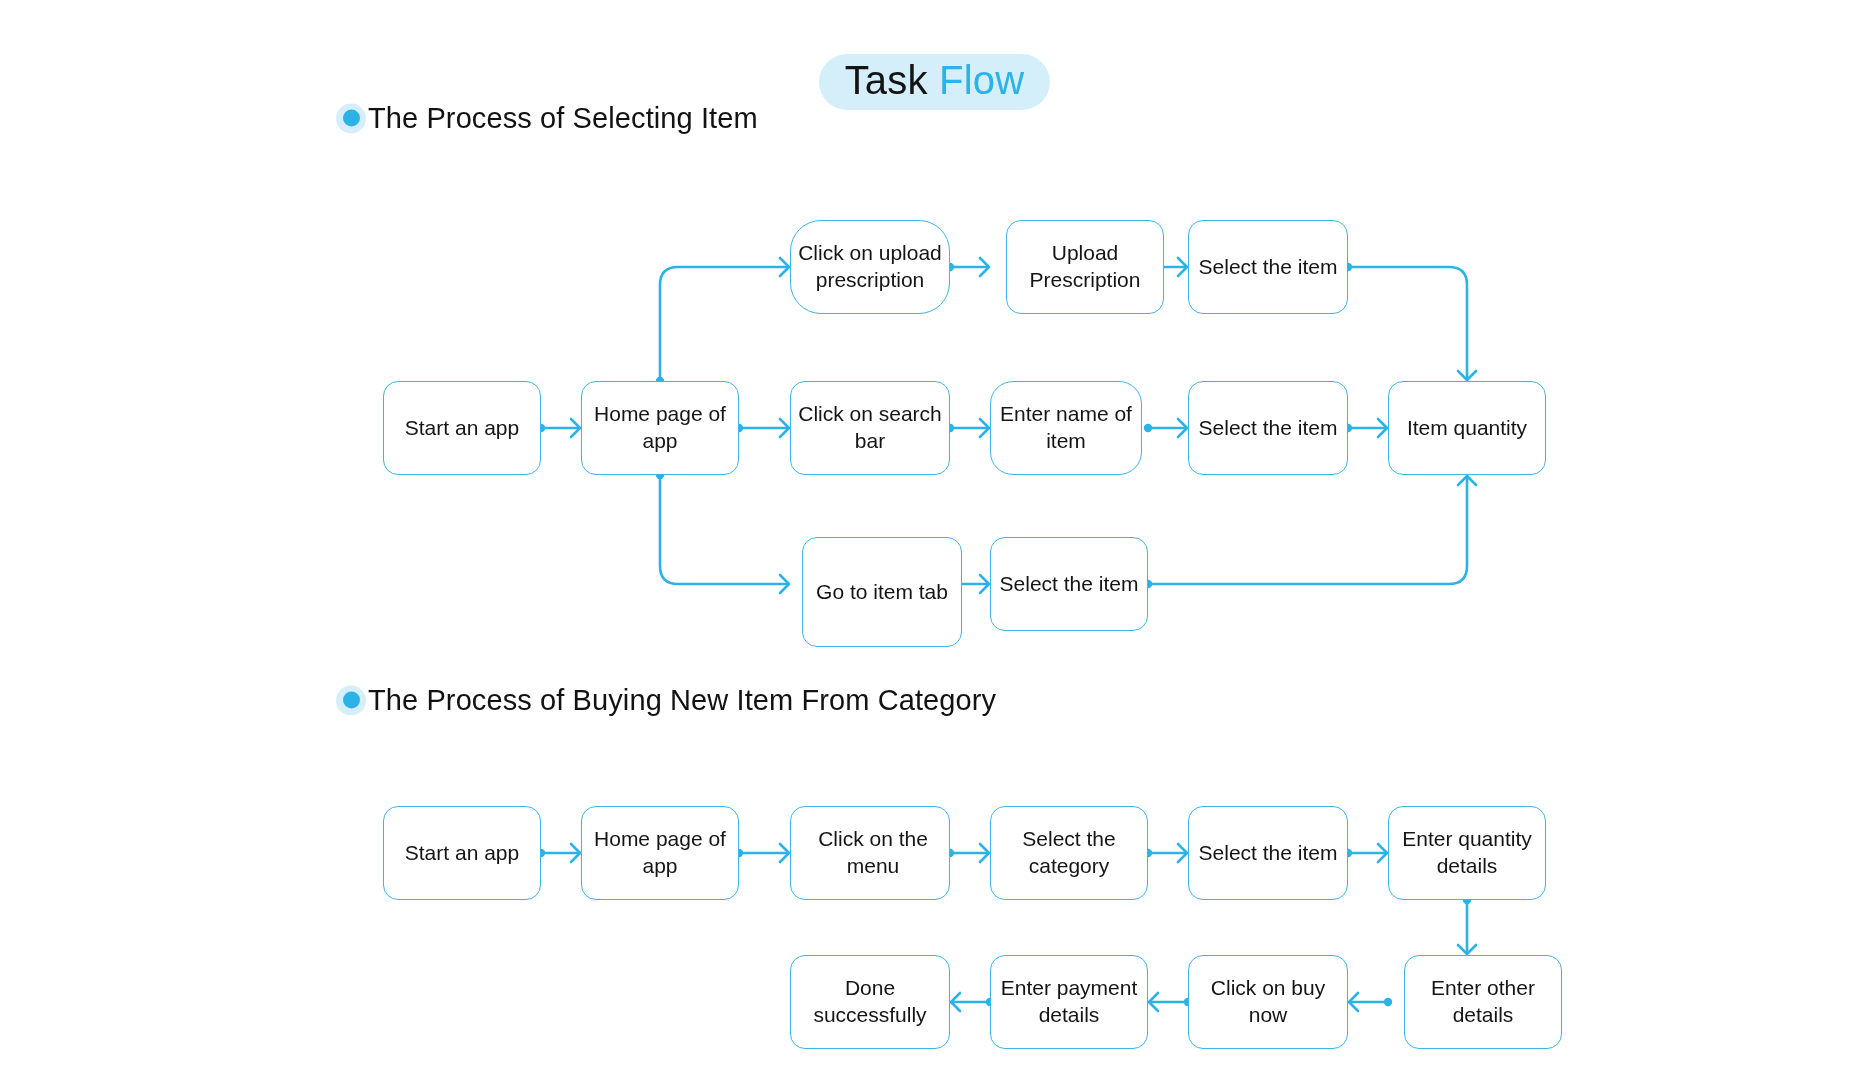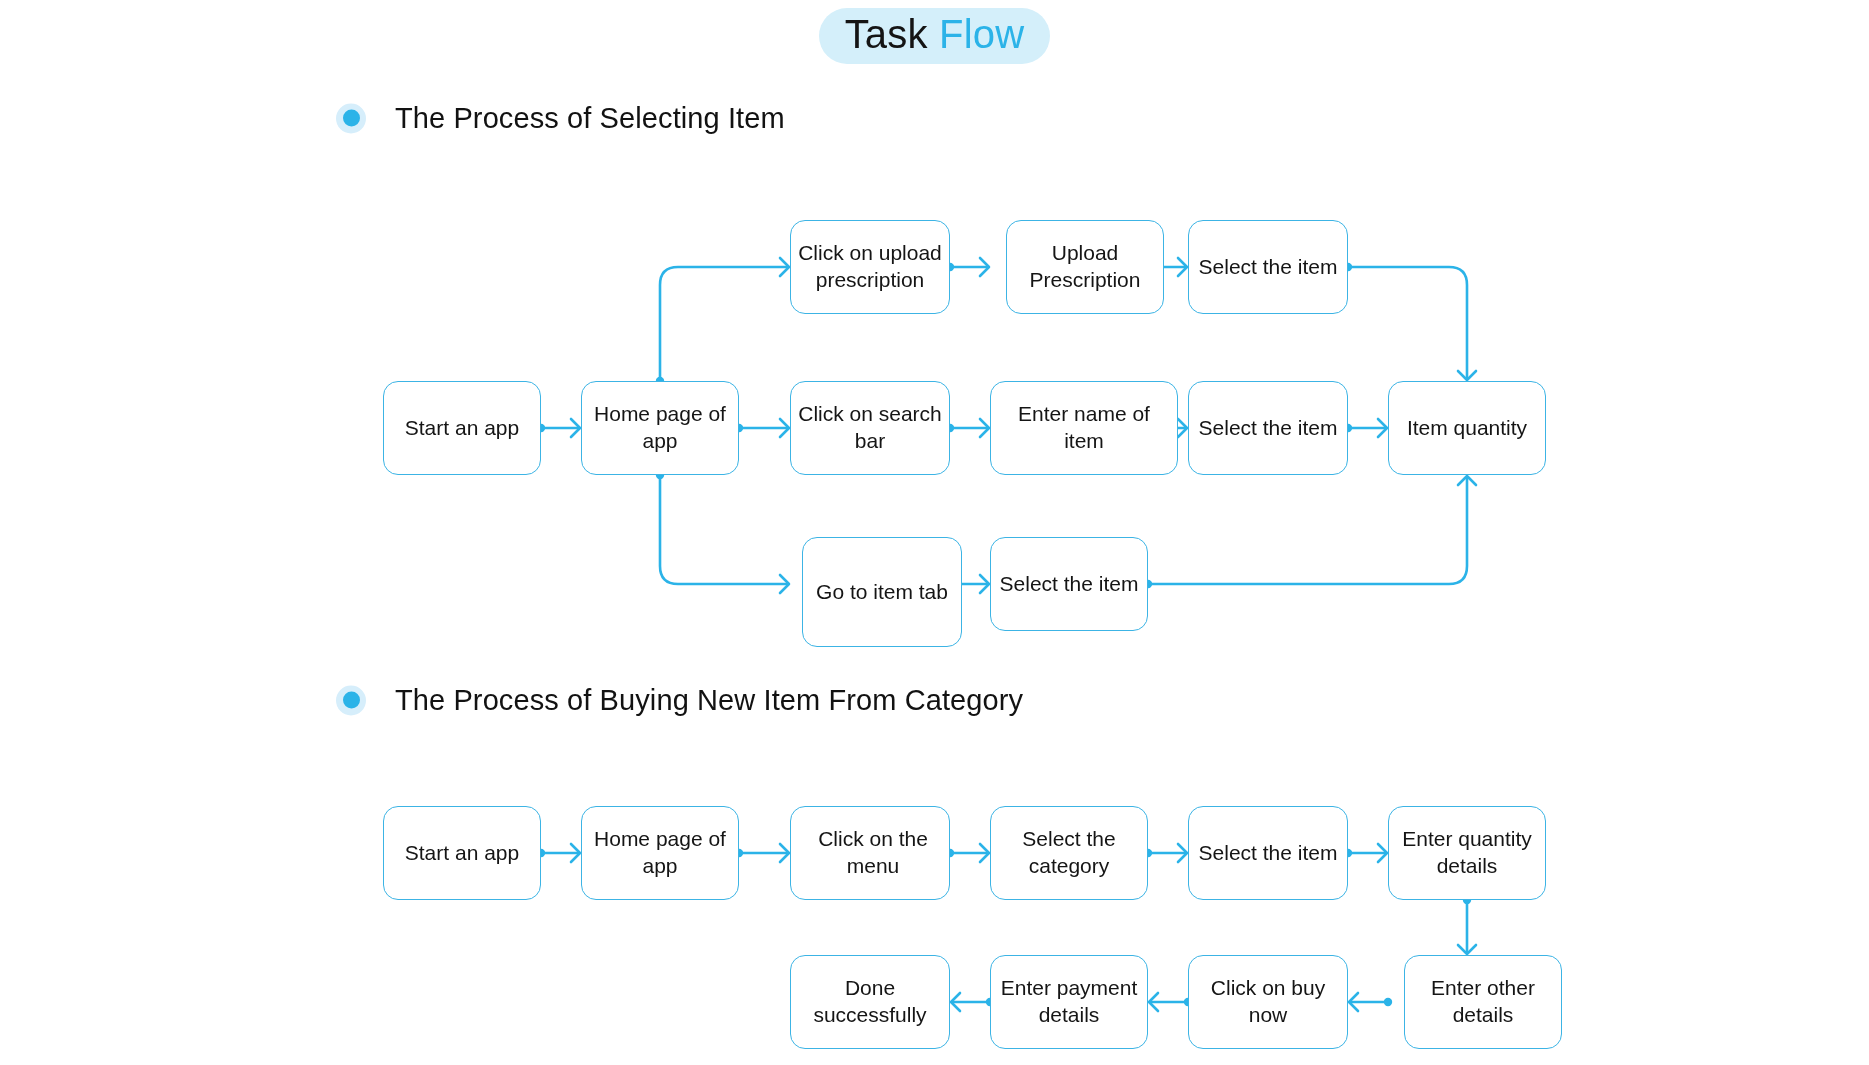--- a/index.html
+++ b/index.html
@@ -24,36 +24,37 @@
     width: 1869px;
     text-align: center;
   }
   .title-pill {
     display: inline-block;
     position: relative;
     padding: 6px 26px 10px 26px;
     border-radius: 40px;
     background: #d4effa;
     line-height: 1;
+    margin-top: 46px;
   }
   .title-pill .t-text {
     font-size: 40px;
     font-weight: 400;
     letter-spacing: .2px;
     white-space: nowrap;
   }
   .t-black { color: #141414; }
   .t-blue  { color: #2bb3e8; }
 
   
   .section-head {
     position: absolute;
     display: flex;
     align-items: center;
-    gap: 29px;
+    gap: 2px;
   }
   .bullet {
     position: relative;
     width: 30px; height: 30px;
     flex: 0 0 30px;
     border-radius: 50%;
     background: #d6eefb;
     display: flex;
     align-items: center;
     justify-content: center;
@@ -187,39 +188,39 @@
     <span class="bullet"></span>
     <span class="section-title">The Process of Selecting Item</span>
   </div>
 
   <div class="section-head" id="head-1" style="left: 336px; top: 700px; transform: translateY(-50%);">
     <span class="bullet"></span>
     <span class="section-title">The Process of Buying New Item From Category</span>
   </div>
 
   <div id="node-layer">
-      <div class="node" style="left: 790px; top: 220px; width: 160px; height: 94px;">
+      <div class="node" style="left: 790px; top: 220px; width: 160px; height: 94px; border-radius: 31px;">
         <span>Click on upload prescription</span>
       </div>
       <div class="node" style="left: 1006px; top: 220px; width: 158px; height: 94px; align-items: center;">
         <span>Upload Prescription</span>
       </div>
       <div class="node" style="left: 1188px; top: 220px; width: 160px; height: 94px;">
         <span>Select the item</span>
       </div>
       <div class="node" style="left: 383px; top: 381px; width: 158px; height: 94px;">
         <span>Start an app</span>
       </div>
       <div class="node" style="left: 581px; top: 381px; width: 158px; height: 94px;">
         <span>Home page of app</span>
       </div>
       <div class="node" style="left: 790px; top: 381px; width: 160px; height: 94px;">
         <span>Click on search bar</span>
       </div>
-      <div class="node" style="left: 990px; top: 381px; width: 188px; height: 94px;">
+      <div class="node" style="left: 990px; top: 381px; width: 152px; height: 94px; border-radius: 23px;">
         <span>Enter name of item</span>
       </div>
       <div class="node" style="left: 1188px; top: 381px; width: 160px; height: 94px;">
         <span>Select the item</span>
       </div>
       <div class="node" style="left: 1388px; top: 381px; width: 158px; height: 94px;">
         <span>Item quantity</span>
       </div>
       <div class="node" style="left: 754px; top: 537px; width: 160px; height: 110px; margin-left: 48px;">
         <span>Go to item tab</span>

